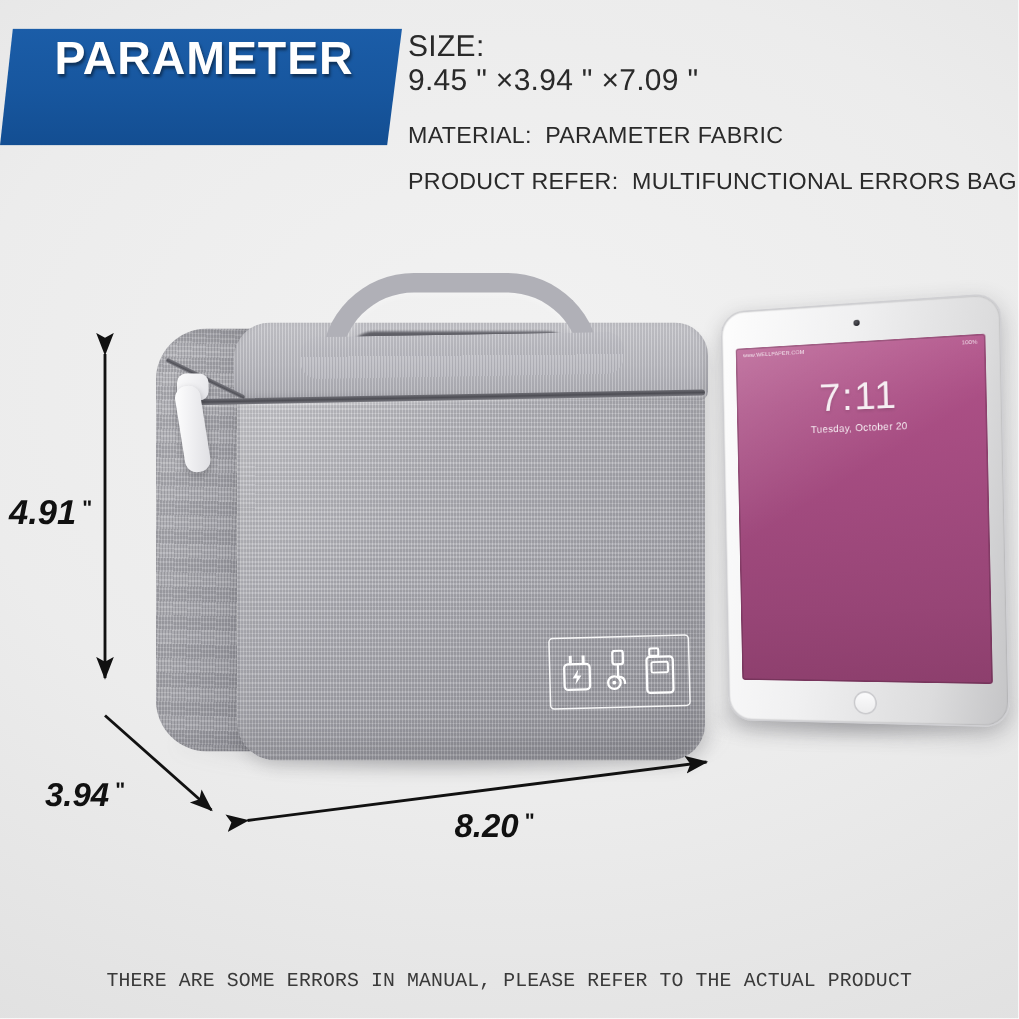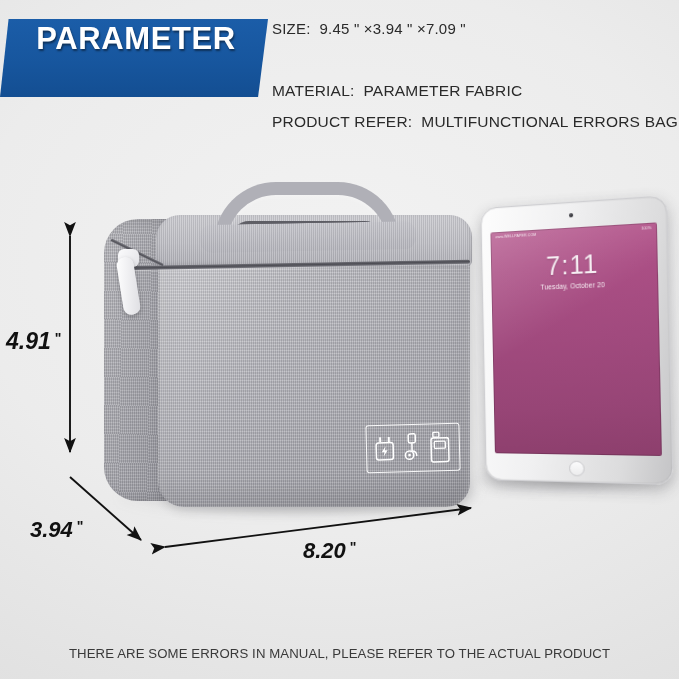--- a/index.html
+++ b/index.html
@@ -55,21 +55,21 @@
     width: 404px;
   }
   .spec-row {
     display: flex;
     align-items: baseline;
     color: #2a2a2a;
     font-size: 15.5px;
     letter-spacing: 0.2px;
     white-space: nowrap;
   }
-  .spec-row:nth-child(1) { height: 30px; font-size: 15px; }
+  .spec-row:nth-child(1) { height: 30px; font-size: 20px; flex-direction: column; }
   .spec-row:nth-child(2) { height: 31px; margin-top: 32px; }
   .spec-row:nth-child(3) { height: 31px; }
   .spec-key { margin-right: 9px; }
   .spec-val { }
 
   
   .dim-text {
     position: absolute;
     color: #111111;
     font-weight: bold;
@@ -92,20 +92,21 @@
   .footer-note {
     position: absolute;
     left: 0;
     top: 646px;
     width: 679px;
     text-align: center;
     color: #3a3a3a;
     font-size: 13.2px;
     letter-spacing: 0.1px;
     white-space: nowrap;
+    font-family: Liberation Mono, monospace;
   }
 
   
   .arrows {
     position: absolute;
     left: 0; top: 0;
     width: 679px; height: 679px;
     pointer-events: none;
   }
 

